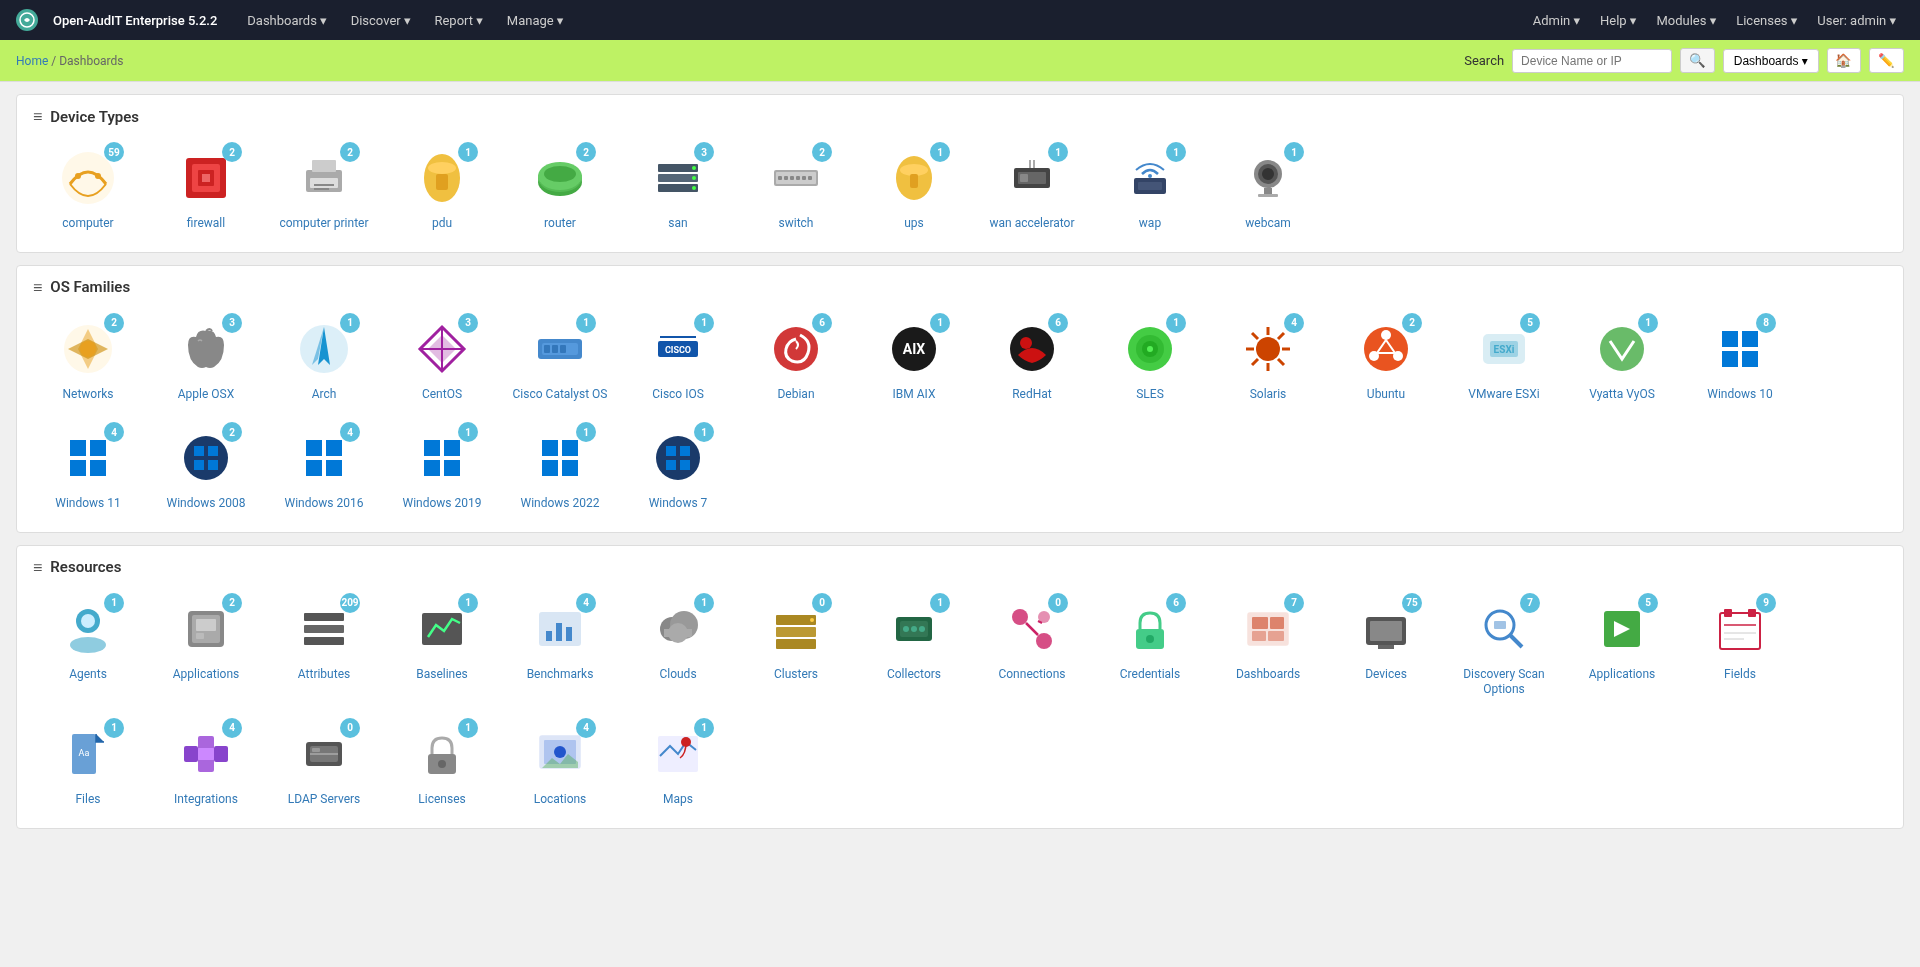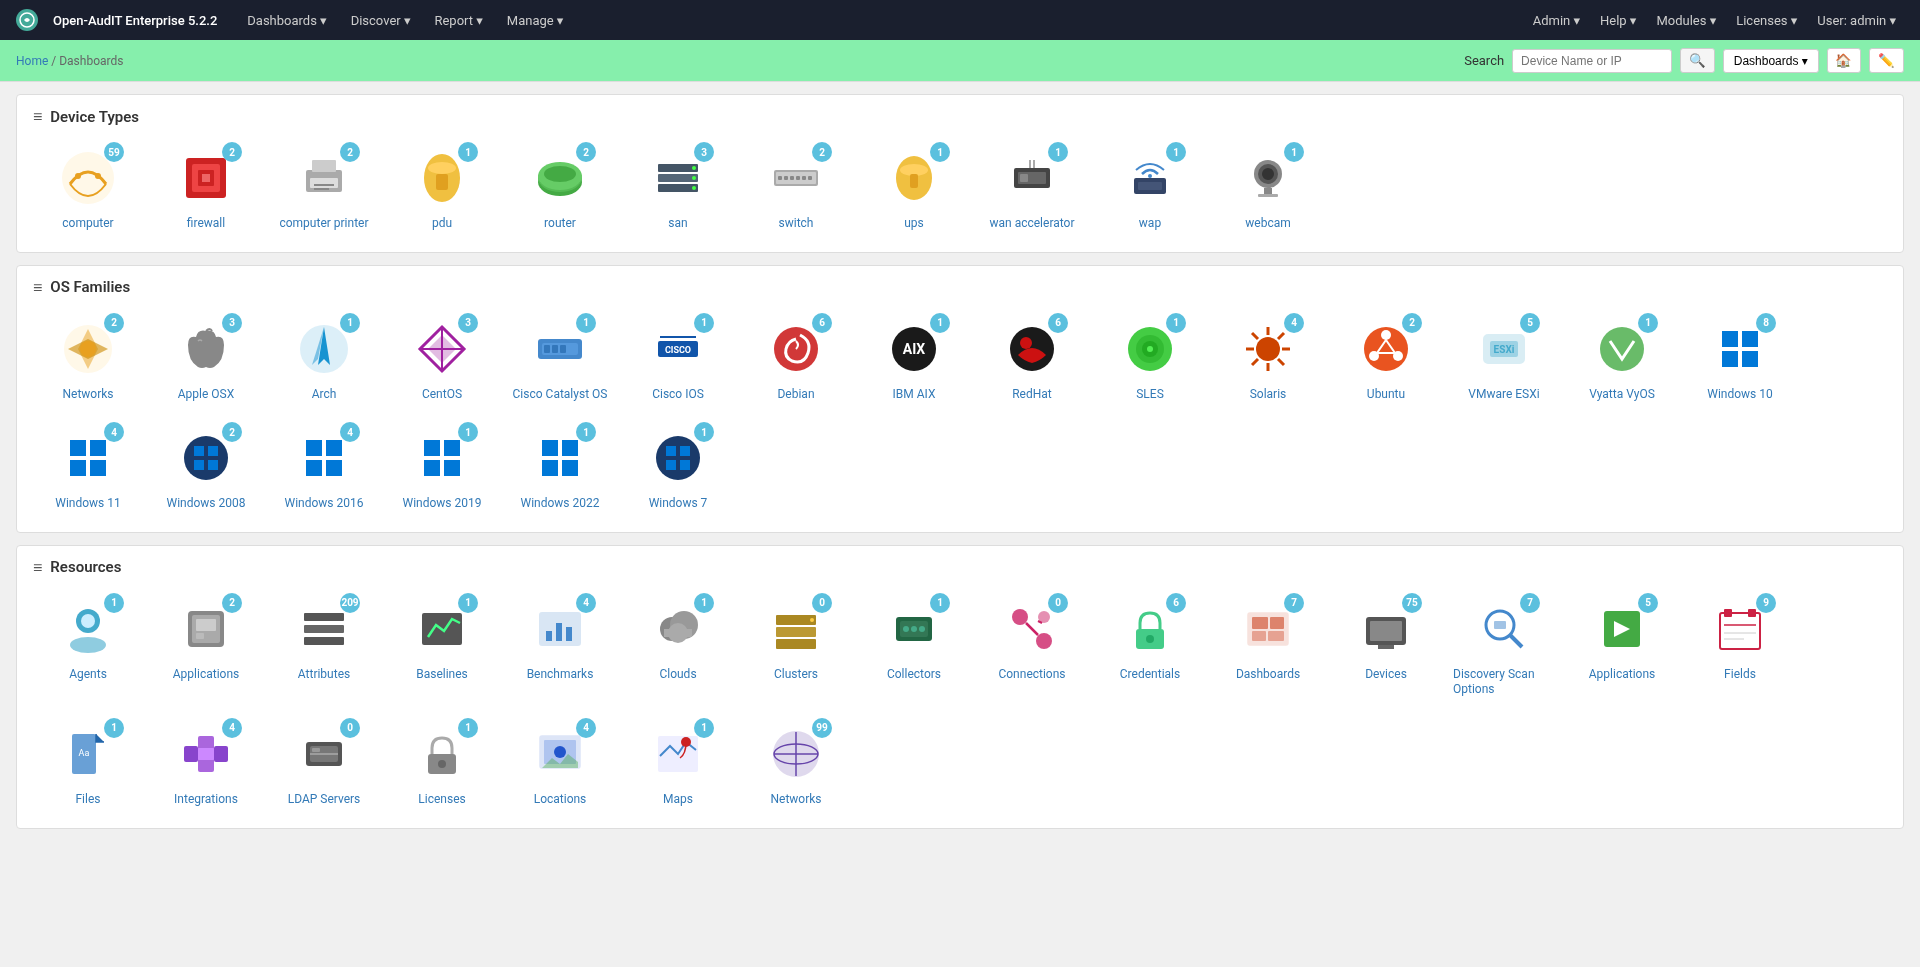--- a/index.html
+++ b/index.html
@@ -53,21 +53,21 @@
     }
     .navbar-right a {
       color: #ccc;
       text-decoration: none;
       padding: 4px 8px;
       font-size: 13px;
     }
 
     
     .breadcrumb-bar {
-      background: #86efac;
+      background: #bef264;
       border-bottom: 1px solid #ddd;
       padding: 8px 16px;
       display: flex;
       align-items: center;
       justify-content: space-between;
     }
     .breadcrumb-text {
       font-size: 12px;
       color: #666;
     }
@@ -175,21 +175,21 @@
       font-size: 10px;
       display: flex;
       align-items: center;
       justify-content: center;
       font-weight: bold;
       z-index: 2;
     }
     .icon-label {
       font-size: 12px;
       color: #337ab7;
-      text-align: left;
+      text-align: center;
       line-height: 1.3;
     }
   </style>
 </head>
 <body>
 
 <nav class="navbar">
   <div class="navbar-brand">
     <div class="logo">
       <svg width="16" height="16" viewBox="0 0 16 16">
@@ -890,28 +890,16 @@
         <svg width="56" height="56" viewBox="0 0 56 56">
               <rect x="8" y="10" width="40" height="36" rx="2" fill="#eeeeff"></rect>
               <path d="M10 30 L20 20 L28 28 L36 16 L46 24" fill="none" stroke="#4488cc" stroke-width="2"></path>
               <circle cx="36" cy="16" r="5" fill="#cc2222"></circle>
               <path d="M36 16 Q36 28 30 32" fill="none" stroke="#cc2222" stroke-width="1.5"></path>
             </svg>
         <span class="icon-badge">1</span>
       </div>
       <span class="icon-label">Maps</span>
     </div>
-        <div class="icon-item">
-      <div class="icon-wrapper">
-        <svg width="56" height="56" viewBox="0 0 56 56">
-              <circle cx="28" cy="28" r="22" fill="#6644aa" opacity="0.2" stroke="#6644aa" stroke-width="2"></circle>
-              <ellipse cx="28" cy="28" rx="22" ry="10" fill="none" stroke="#6644aa" stroke-width="1.5"></ellipse>
-              <line x1="6" y1="28" x2="50" y2="28" stroke="#6644aa" stroke-width="1.5"></line>
-              <line x1="28" y1="6" x2="28" y2="50" stroke="#6644aa" stroke-width="1.5"></line>
-            </svg>
-        <span class="icon-badge">99</span>
-      </div>
-      <span class="icon-label">Networks</span>
-    </div>
       </div>
   </div>
 
 </div>
 
 </body></html>

